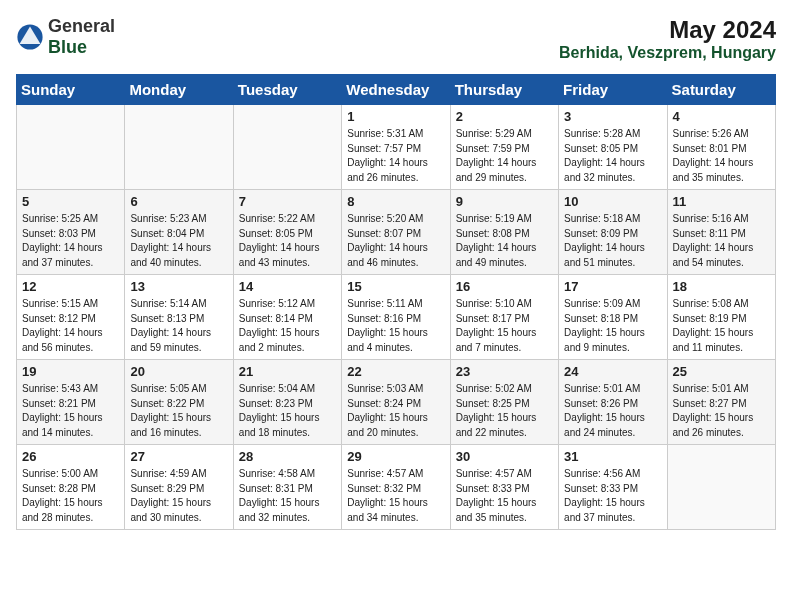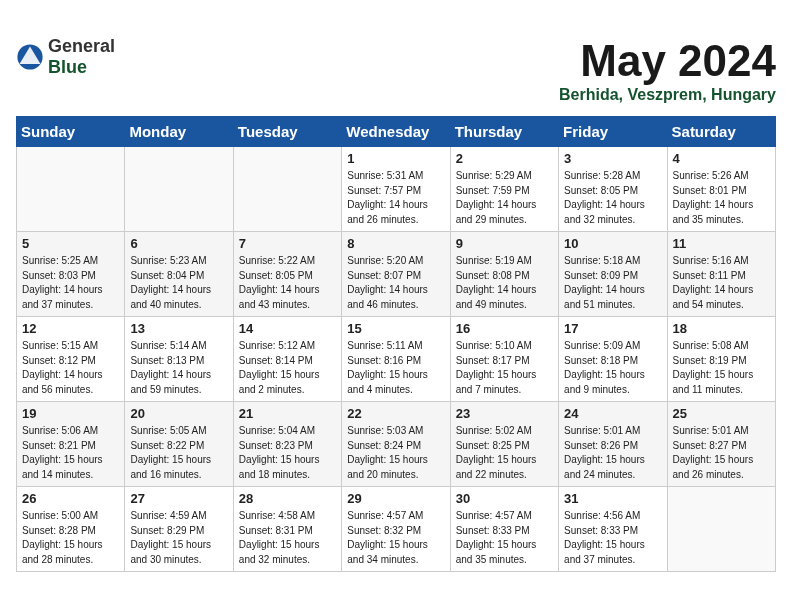--- a/index.html
+++ b/index.html
@@ -8,21 +8,20 @@
       background: #fff;
       width: 792px;
       min-height: 612px;
       padding: 16px;
     }
     .header-area {
       display: flex;
       justify-content: space-between;
       align-items: flex-start;
       margin-bottom: 12px;
-      margin-top: 20px;
     }
     .logo {
       display: flex;
       align-items: center;
       gap: 4px;
     }
     .logo-text-general {
       font-size: 18px;
       font-weight: bold;
       color: #333;
@@ -33,21 +32,21 @@
       color: #14532d;
     }
     .logo-icon {
       width: 28px;
       height: 28px;
     }
     .title-area {
       text-align: right;
     }
     .month-title {
-      font-size: 44px;
+      font-size: 24px;
       font-weight: bold;
       color: #1a1a1a;
     }
     .location-title {
       font-size: 16px;
       color: #14532d;
       font-weight: bold;
     }
     .calendar {
       width: 100%;
@@ -255,21 +254,21 @@
           <span class="day-number">18</span>
           <div class="day-info">Sunrise: 5:08 AM
 Sunset: 8:19 PM
 Daylight: 15 hours
 and 11 minutes.</div>
         </td>
       </tr>
       <tr>
         <td>
           <span class="day-number">19</span>
-          <div class="day-info">Sunrise: 5:06 AM
+          <div class="day-info">Sunrise: 5:43 AM
 Sunset: 8:21 PM
 Daylight: 15 hours
 and 14 minutes.</div>
         </td>
         <td>
           <span class="day-number">20</span>
           <div class="day-info">Sunrise: 5:05 AM
 Sunset: 8:22 PM
 Daylight: 15 hours
 and 16 minutes.</div>

